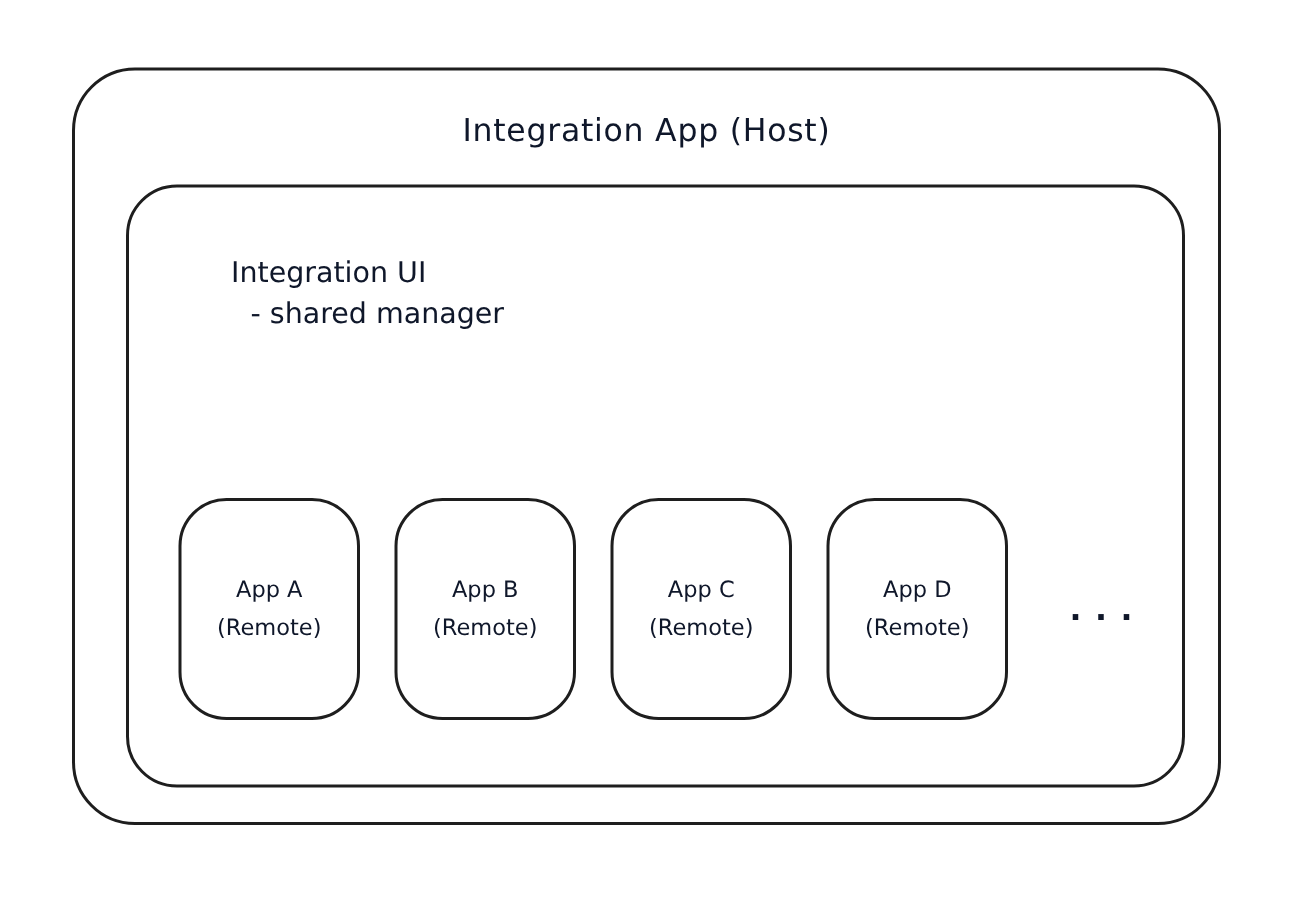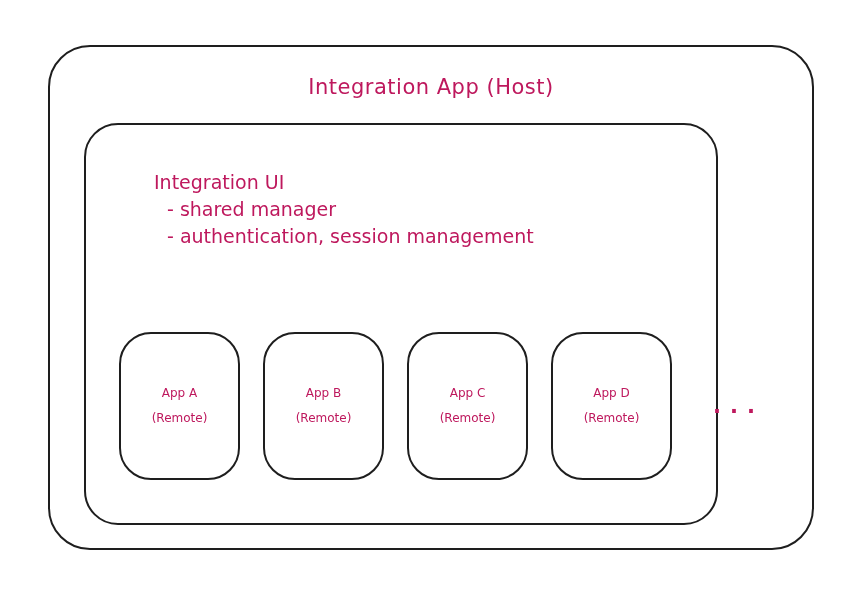--- a/index.html
+++ b/index.html
@@ -6,21 +6,21 @@
     margin: 0;
     padding: 0;
     background: #ffffff;
   }
   .canvas {
     position: relative;
     width: 863px;
     height: 598px;
     background: #ffffff;
     font-family: "DejaVu Sans", sans-serif;
-    color: #be185d;
+    color: #0f172a;
     overflow: hidden;
   }
   .outer-box {
     position: absolute;
     left: 48px;
     top: 45px;
     width: 766px;
     height: 505px;
     border: 2.5px solid #1e1e1e;
     border-radius: 42px;
@@ -33,21 +33,21 @@
     left: 0;
     width: 100%;
     text-align: center;
     font-size: 21px;
     letter-spacing: 0.5px;
   }
   .inner-box {
     position: absolute;
     left: 34px;
     top: 76px;
-    width: 634px;
+    width: 706px;
     height: 402px;
     border: 2.5px solid #1e1e1e;
     border-radius: 34px;
     box-sizing: border-box;
     background: #ffffff;
   }
   .ui-text {
     position: absolute;
     left: 68px;
     top: 44px;
@@ -70,21 +70,21 @@
   .app-box {
     width: 121px;
     border: 2.5px solid #1e1e1e;
     border-radius: 32px;
     box-sizing: border-box;
     background: #ffffff;
     display: flex;
     flex-direction: column;
     align-items: center;
     justify-content: center;
-    font-size: 12px;
+    font-size: 15px;
     line-height: 25px;
     text-align: center;
   }
   .more-ellipsis {
     align-self: center;
     margin-left: 18px;
     font-size: 21px;
     font-weight: bold;
     letter-spacing: 9px;
     white-space: nowrap;
@@ -94,21 +94,20 @@
 <body>
 
 <div class="canvas">
   <div class="outer-box">
     <div class="host-title">Integration App (Host)</div>
 
     <div class="inner-box">
       <div class="ui-text">
         <div class="ui-heading">Integration UI</div>
         <div class="ui-bullet">- shared manager</div>
-        <div class="ui-bullet">- authentication, session management</div>
       </div>
 
       <div class="apps-row">
         <div class="app-box">
           <div>App A</div>
           <div>(Remote)</div>
         </div>
         <div class="app-box">
           <div>App B</div>
           <div>(Remote)</div>

